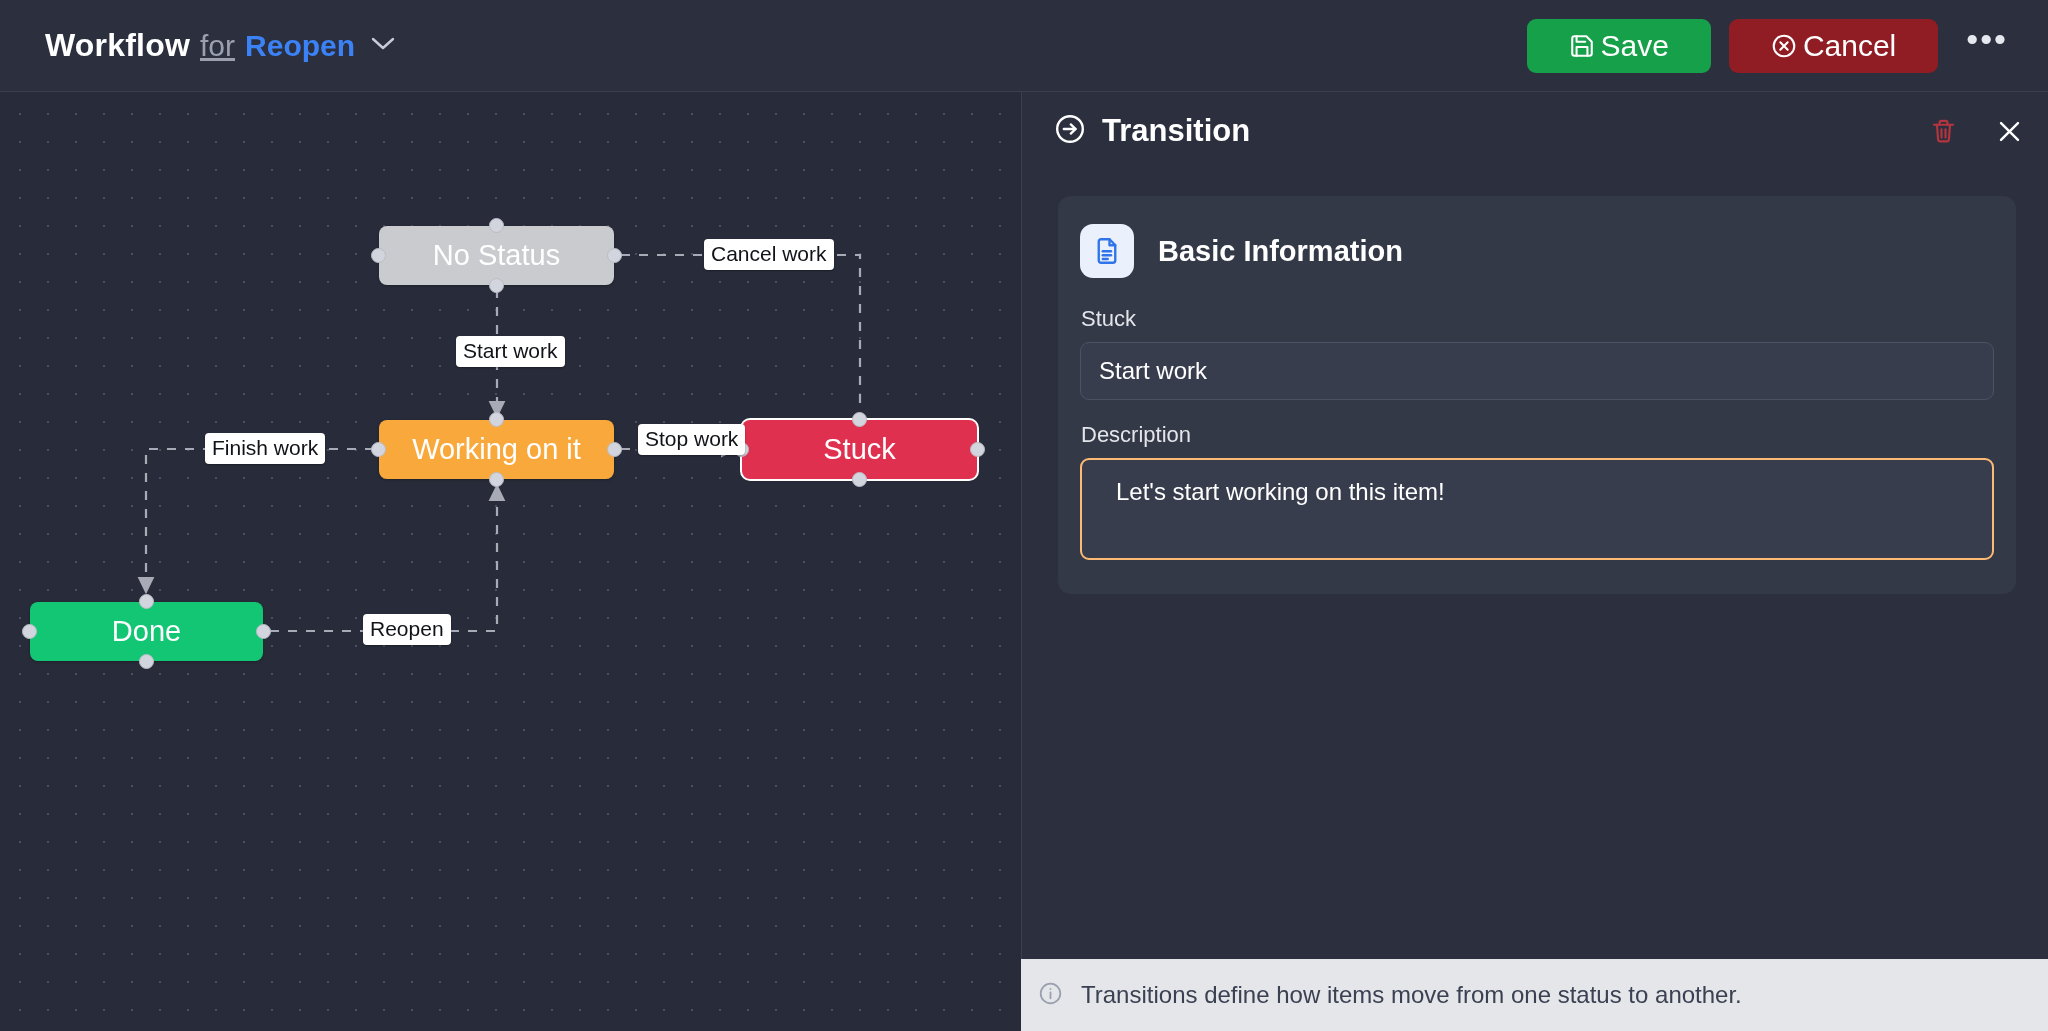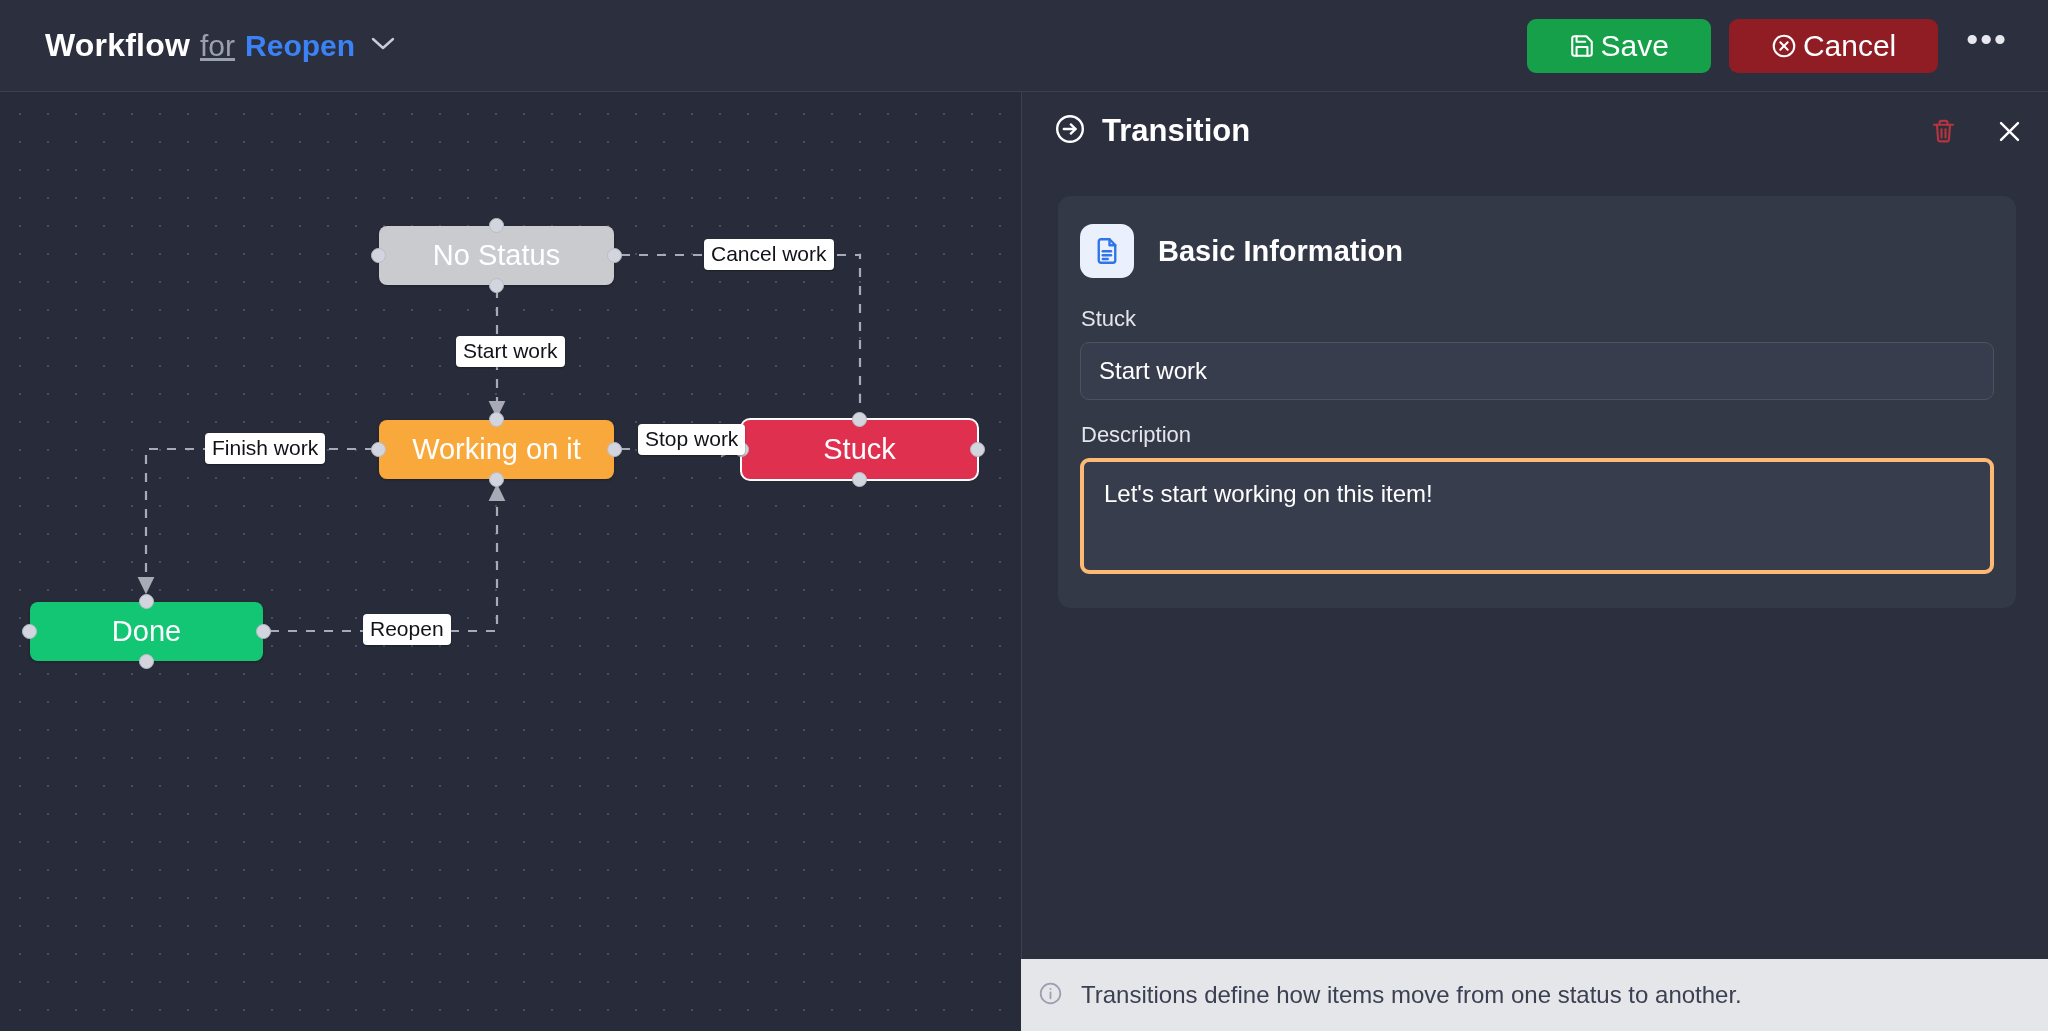--- a/index.html
+++ b/index.html
@@ -88,22 +88,22 @@
   }
   .card-title { font-size: 29px; font-weight: bold; color: #ffffff; }
   .field-label { font-size: 22px; color: #e3e5ea; margin: 0 0 10px 1px; }
   .text-input {
     width: 100%; height: 58px; background: #383d4d; border: 1px solid #4c5264;
     border-radius: 9px; color: #ffffff; font-size: 24px; padding: 0 18px;
     font-family: "Liberation Sans", sans-serif; outline: none;
   }
   .spacer-18 { height: 22px; }
   .text-area {
-    width: 100%; height: 116px; background: #383d4d; border: 4px solid #fdba74;
-    border-radius: 9px; color: #ffffff; font-size: 24px; padding: 16px 20px;
+    width: 100%; height: 102px; background: #383d4d; border: 2px solid #fdba74;
+    border-radius: 9px; color: #ffffff; font-size: 24px; padding: 16px 34px;
     font-family: "Liberation Sans", sans-serif; outline: none; resize: none;
     line-height: 1.3;
   }
 
   .panel-footer {
     position: absolute; left: 1021px; bottom: 0; width: 1027px; height: 72px;
     background: #e4e6e9; display: flex; align-items: center; gap: 18px;
     padding-left: 17px;
   }
   .footer-text { font-size: 24px; color: #3b4152; }

